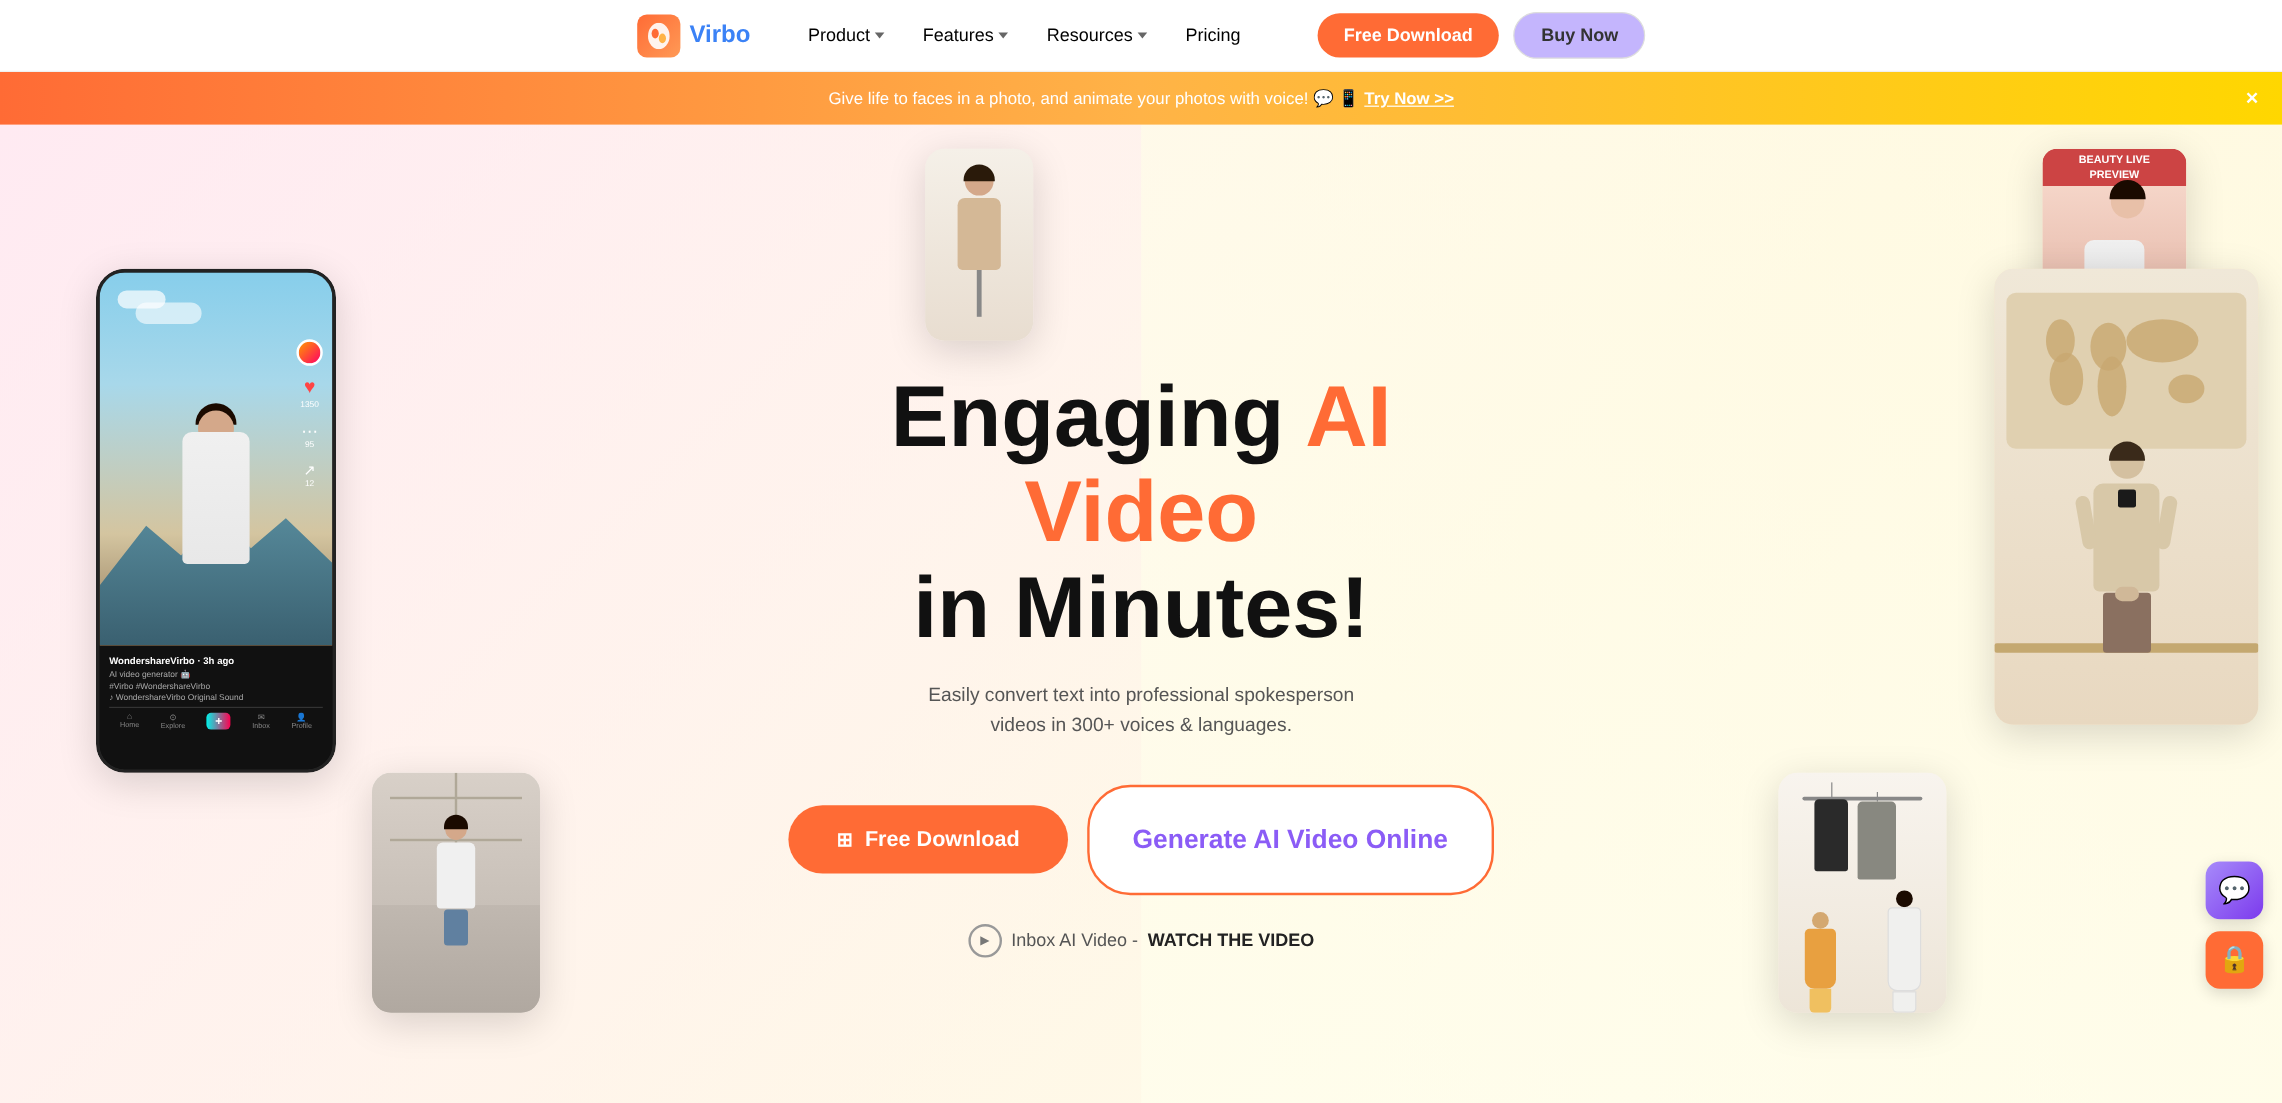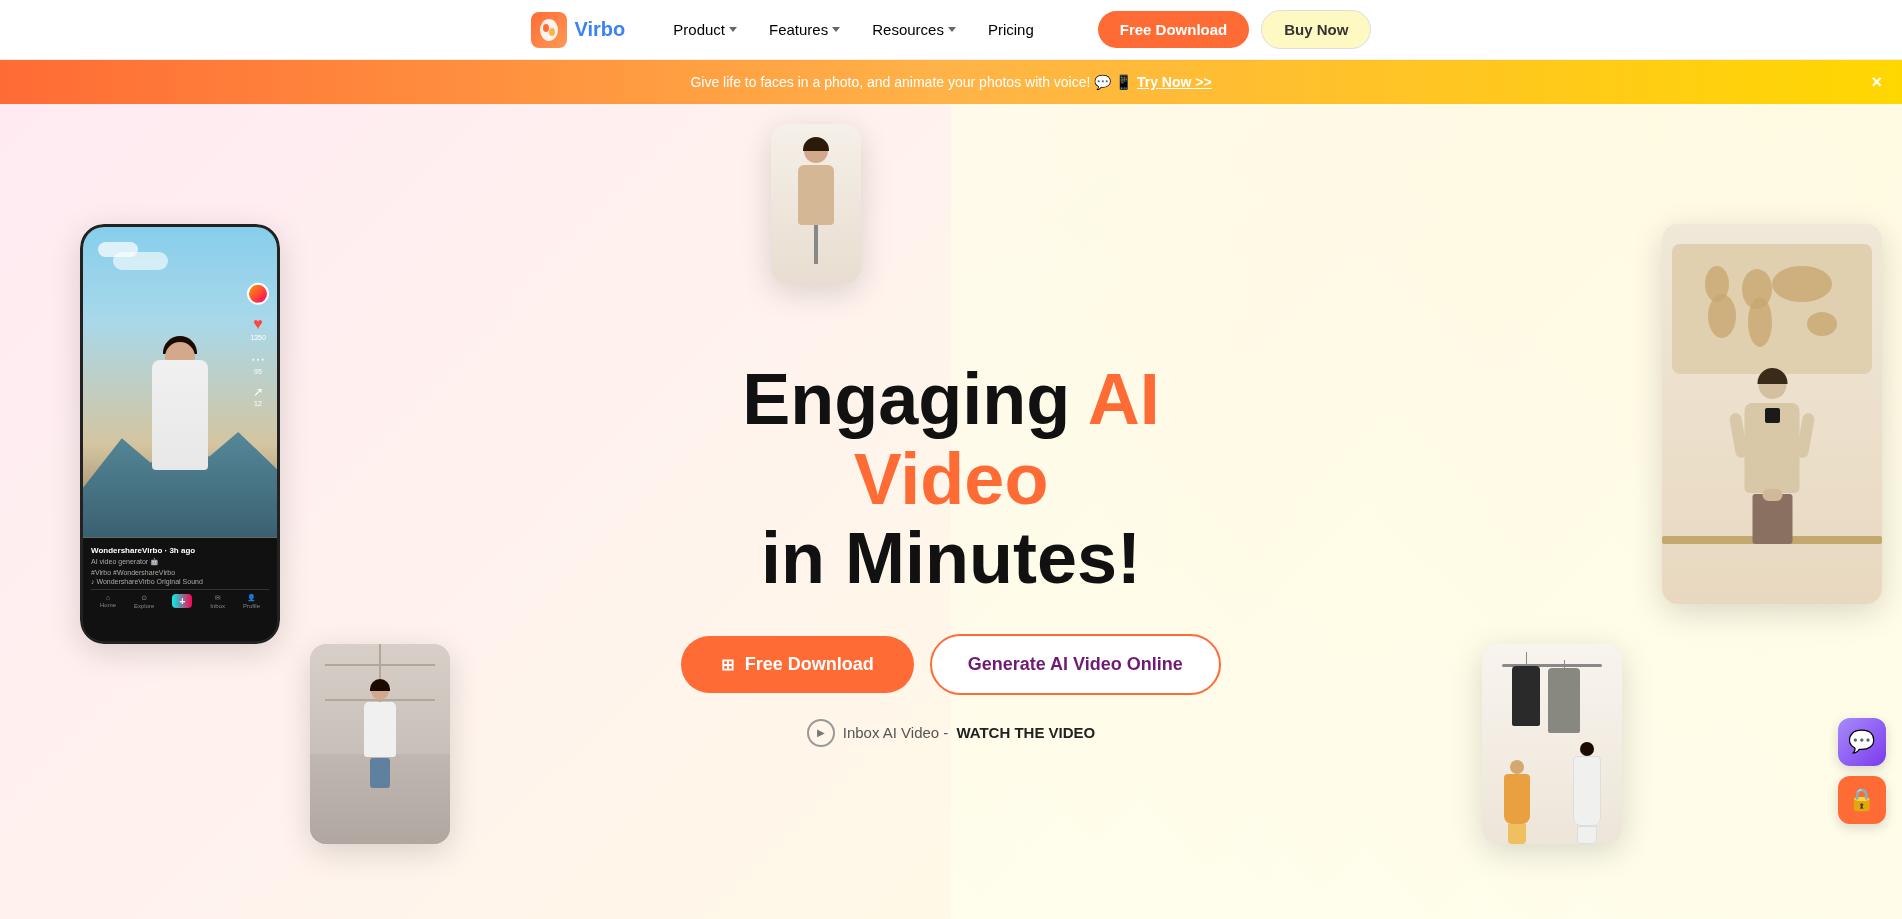--- a/index.html
+++ b/index.html
@@ -31,21 +31,21 @@
       border-top: 5px solid #666;
       display: inline-block;
     }
     .nav-right { display: flex; align-items: center; gap: 12px; margin-left: 32px; }
     .btn-free {
       background: #ff6b35; color: white; border: none;
       padding: 10px 22px; border-radius: 24px; font-size: 15px;
       font-weight: 600; cursor: pointer;
     }
     .btn-buy {
-      background: #fef9c3; color: #333; border: 1.5px solid #ddd;
+      background: #c4b5fd; color: #333; border: 1.5px solid #ddd;
       padding: 10px 22px; border-radius: 24px; font-size: 15px;
       font-weight: 600; cursor: pointer;
     }
 
     
     .banner {
       background: linear-gradient(90deg, #ff6b35 0%, #ffb347 50%, #ffd700 100%);
       display: flex; align-items: center; justify-content: center;
       padding: 10px 20px; min-height: 44px; position: relative;
     }
@@ -75,22 +75,22 @@
     .hero-buttons {
       display: flex; gap: 16px; justify-content: center; margin-top: 36px; align-items: center;
     }
     .btn-download {
       background: #ff6b35; color: white; border: none;
       padding: 18px 40px; border-radius: 36px; font-size: 18px;
       font-weight: 700; cursor: pointer; display: flex; align-items: center; gap: 10px;
     }
     .btn-download-icon { font-size: 16px; }
     .btn-generate {
-      background: white; color: #701a75; border: 2px solid #ff6b35;
-      padding: 18px 36px; border-radius: 36px; font-size: 18px;
+      background: white; color: #8b5cf6; border: 2px solid #ff6b35;
+      padding: 31px 36px; border-radius: 36px; font-size: 22px;
       font-weight: 700; cursor: pointer;
     }
     .hero-watch {
       display: flex; align-items: center; gap: 8px;
       justify-content: center; margin-top: 24px;
       font-size: 15px; color: #555; cursor: pointer;
     }
     .play-circle {
       width: 28px; height: 28px; border-radius: 50%;
       border: 2px solid #999; display: flex; align-items: center; justify-content: center;
@@ -277,20 +277,39 @@
 
       <div style="position:absolute;top:15px;left:50%;transform:translateX(-50%);display:flex;flex-direction:column;align-items:center;">
         <div style="width:24px;height:24px;border-radius:50%;background:#d4a88a;position:relative;">
           <div style="width:26px;height:14px;background:#2a1a0a;border-radius:13px 13px 0 0;position:absolute;top:-2px;left:-1px;"></div>
         </div>
         <div style="width:36px;height:60px;background:#d4b896;border-radius:6px 6px 4px 4px;margin-top:2px;"></div>
       </div>
     </div>
   </div>
 
+  <div class="float-img img-top-right" style="width:120px;height:165px;border-radius:12px;overflow:hidden;">
+    <div class="beauty-card">
+      <div class="beauty-card-header">
+        <span style="white-space:pre-line;">BEAUTY LIVE
+PREVIEW</span>
+      </div>
+      <div class="beauty-card-body">
+        <div style="display:flex;flex-direction:column;align-items:center;">
+          <div class="person-head" style="width:28px;height:28px;border-radius:50%;background:#e8c0a8;position:relative;">
+            <div style="width:30px;height:16px;background:#1a0a00;border-radius:15px 15px 0 0;position:absolute;top:-4px;left:-1px;"></div>
+          </div>
+          <div style="width:50px;height:70px;background:linear-gradient(180deg,#f0f0f0,#e0e0e0);border-radius:8px 8px 4px 4px;margin-top:4px;"></div>
+        </div>
+      </div>
+      <div style="background:#cc3333;padding:4px;text-align:center;">
+        
+      </div>
+    </div>
+  </div>
 
   <div class="float-img img-left-phone" style="border-radius:24px;">
     <div class="phone-frame">
       <div class="phone-video-bg">
         <div class="mountain-bg"></div>
 
         <div style="position:absolute;top:15px;left:15px;width:40px;height:15px;background:white;border-radius:10px;opacity:0.7;"></div>
         <div style="position:absolute;top:25px;left:30px;width:55px;height:18px;background:white;border-radius:10px;opacity:0.6;"></div>
 
         <div class="person-in-video">
@@ -425,20 +444,22 @@
       </div>
     </div>
   </div>
 
   <div class="hero-center">
     <h1 class="hero-title">
       <br>
       <span>Engaging </span><span class="hero-title-orange">AI Video</span><br>
       <span>in Minutes!</span>
     </h1>
+    <p class="hero-subtitle" style="white-space:pre-line;">Easily convert text into professional spokesperson
+videos in 300+ voices &amp; languages.</p>
 
     <div class="hero-buttons">
       <button class="btn-download">
         <span class="btn-download-icon">⊞</span>
         <span>Free Download</span>
       </button>
       <button class="btn-generate">Generate AI Video Online</button>
     </div>
 
     <div class="hero-watch">

